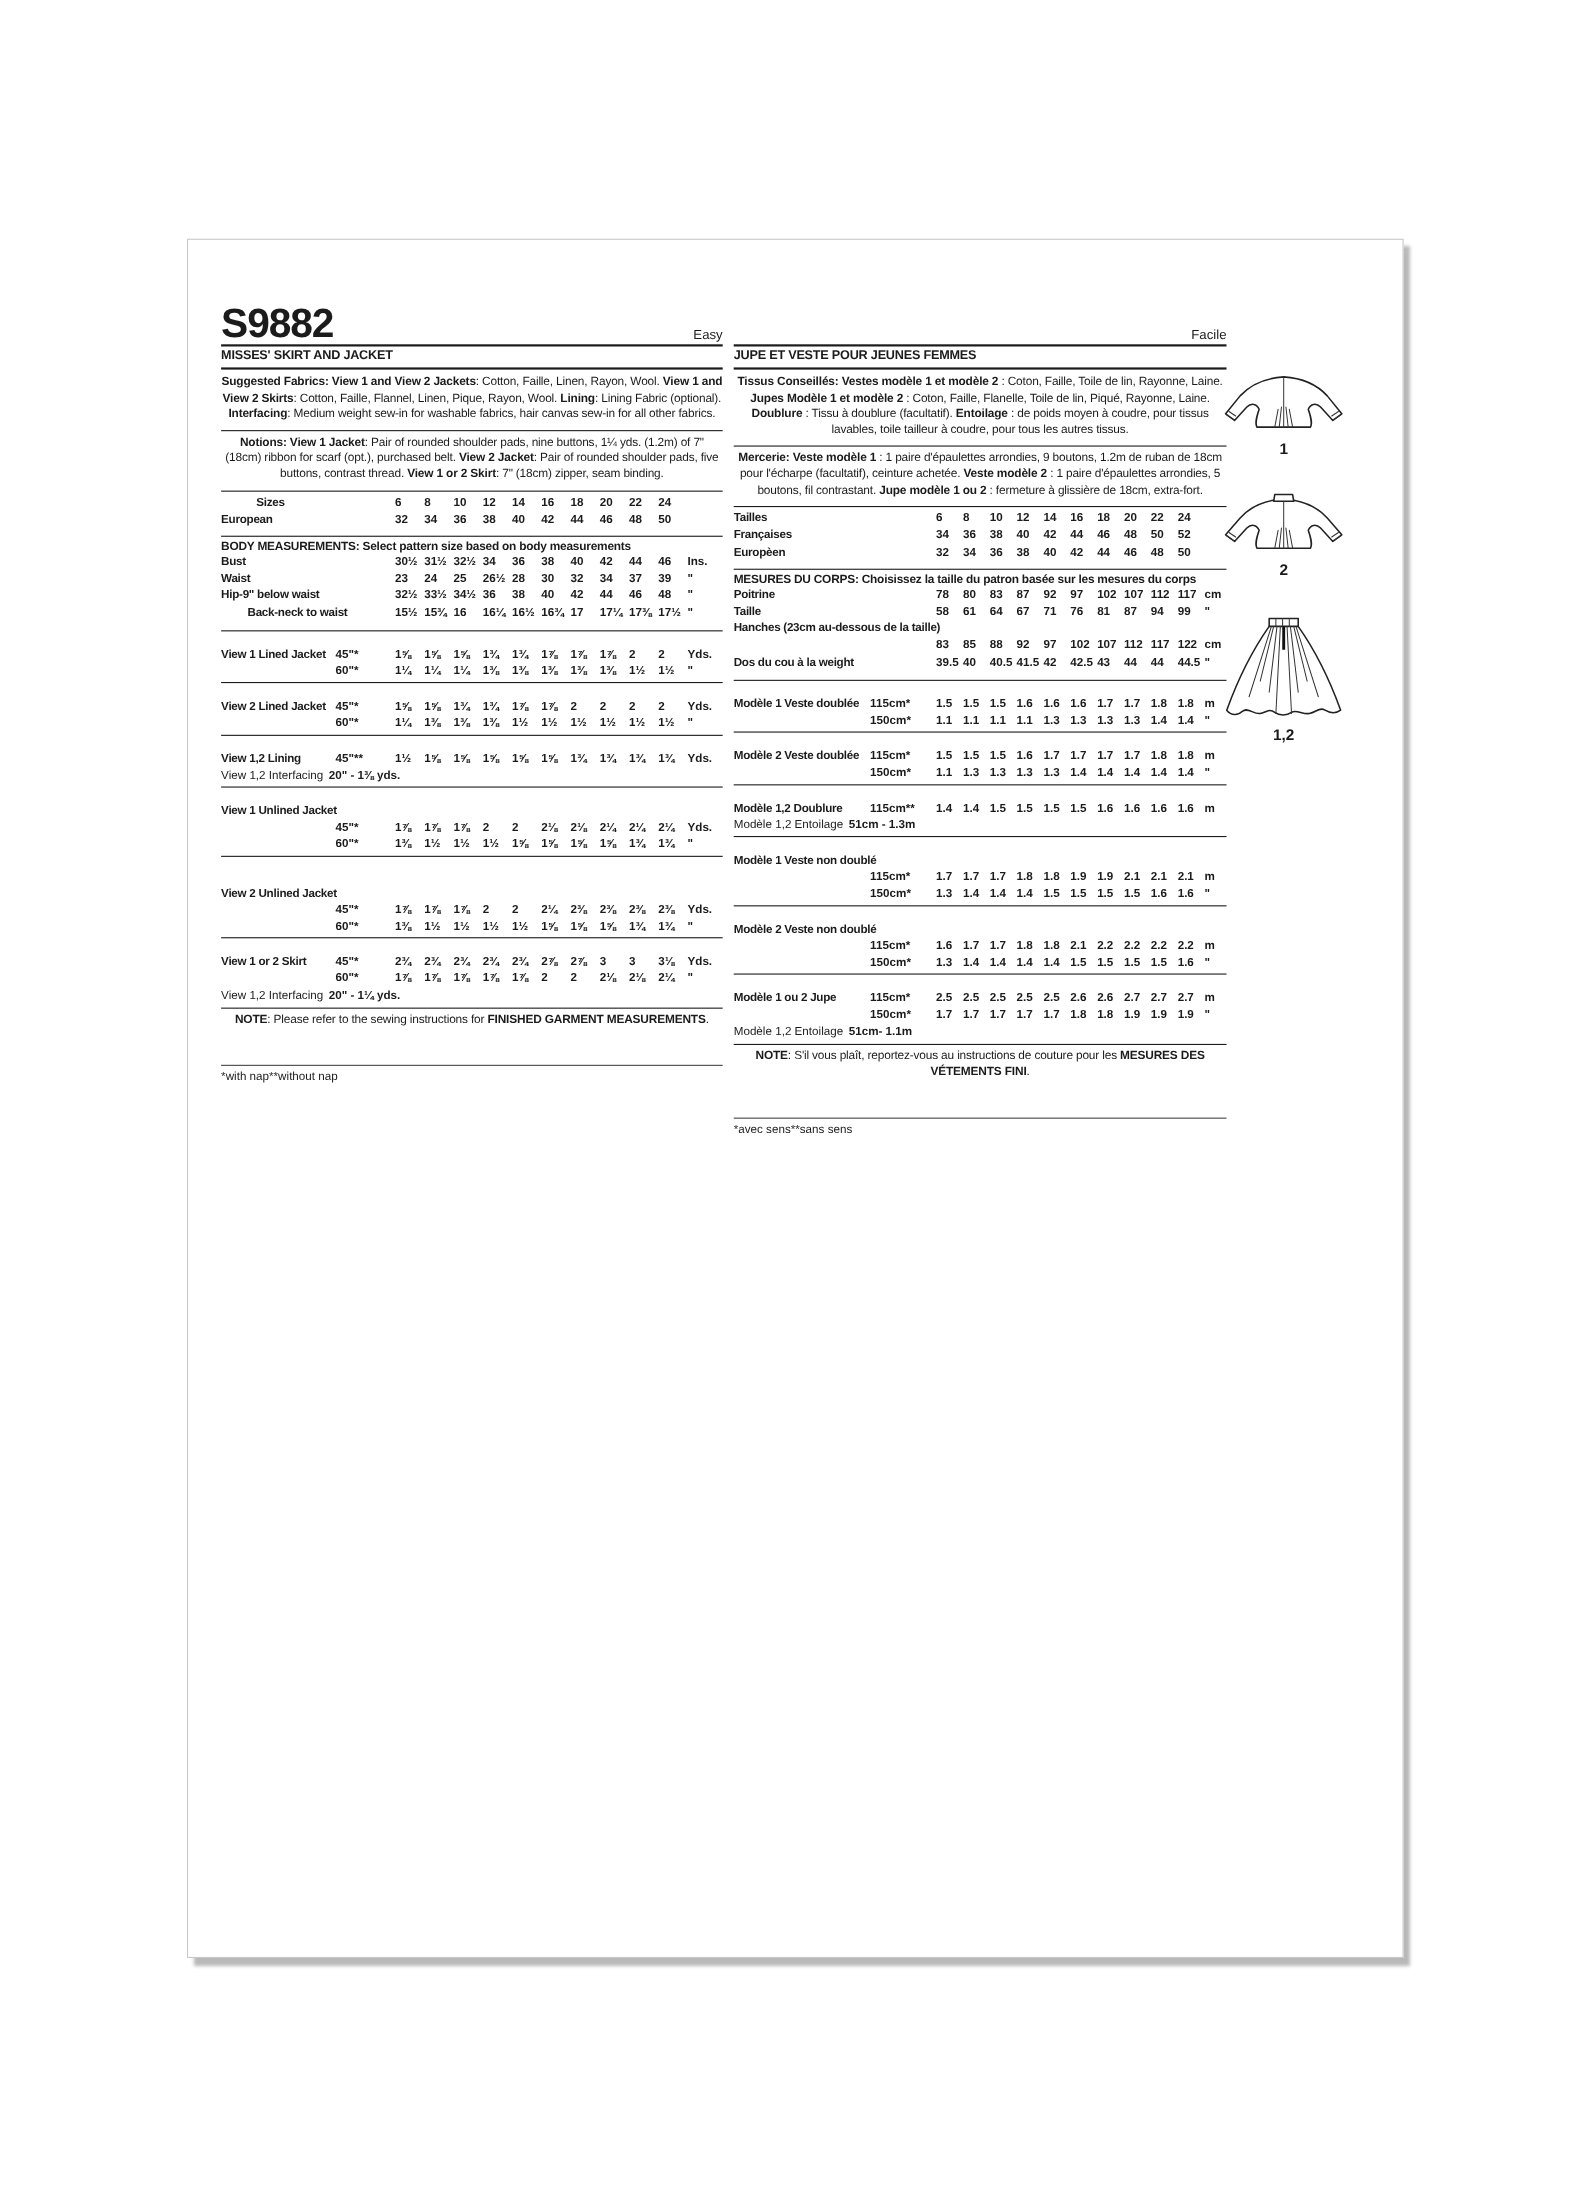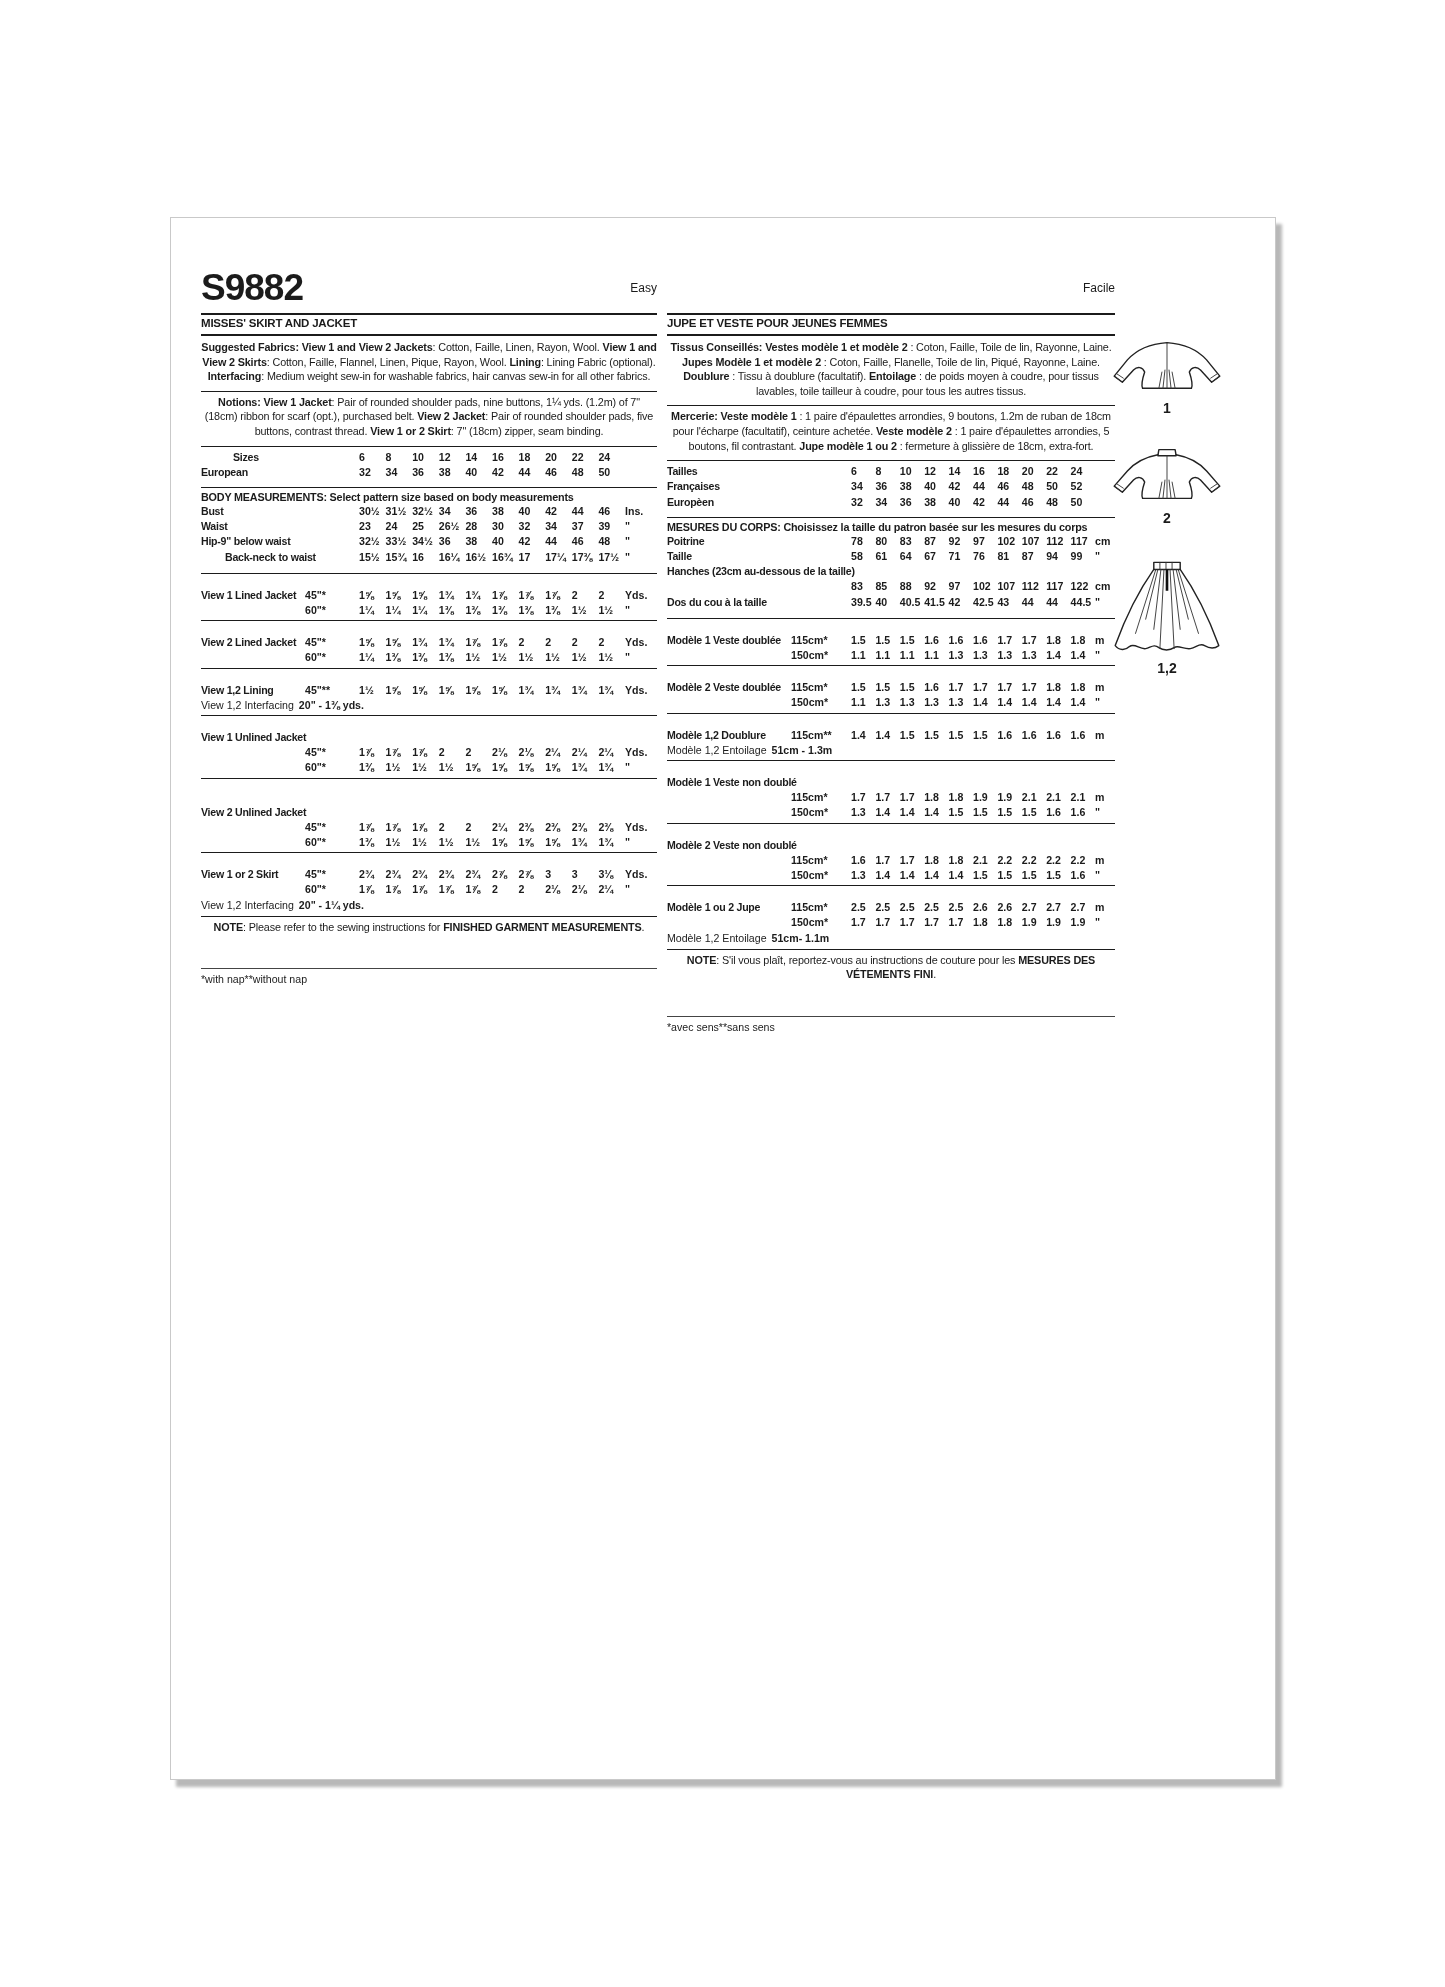--- a/index.html
+++ b/index.html
@@ -7,21 +7,21 @@
   .sheet{
     position:absolute;left:170px;top:217px;width:1106px;height:1563px;
     background:#fff;border:1px solid #c9c9c9;
     box-shadow:6px 7px 3px rgba(0,0,0,0.28);
     box-sizing:border-box;
   }
   .content{position:relative;width:100%;height:100%;}
   .col{position:absolute;top:48px;}
   .col-en{left:30px;width:456px;}
   .col-fr{left:496px;width:448px;}
-  .hdr-row{display:flex;align-items:center;justify-content:space-between;height:44px;}
+  .hdr-row{display:flex;align-items:flex-end;justify-content:space-between;height:44px;}
   .code{font-size:37px;font-weight:bold;letter-spacing:-1px;line-height:0.9;}
   .difficulty{font-size:12px;font-weight:bold;font-weight:500;line-height:1;}
   .rule2{border-top:2.2px solid #1b1b1b;margin-top:3px;}
   .title{font-size:11.5px;font-weight:bold;padding:2px 0 2px 0;letter-spacing:-0.2px;}
   .para{font-size:10.8px;line-height:14.6px;letter-spacing:-0.15px;margin-top:4px;text-align:center;}
   .para b{letter-spacing:-0.15px;}
   .sect{border-top:1.6px solid #1b1b1b;margin-top:7px;padding-top:3px;}
   .thead{font-size:10.8px;font-weight:bold;letter-spacing:-0.2px;margin-bottom:1px;}
   .tbl{font-size:10.6px;}
   .trow{display:grid;grid-template-columns:var(--lc) var(--wc) repeat(10,1fr) var(--uc);
@@ -441,21 +441,21 @@
               <span class="val">92</span>
               <span class="val">97</span>
               <span class="val">102</span>
               <span class="val">107</span>
               <span class="val">112</span>
               <span class="val">117</span>
               <span class="val">122</span>
               <span class="unit">cm</span>
             </div>
             <div class="trow">
-              <span class="lbl" style="grid-column: 1 / 3;">Dos du cou à la taille</span>
+              <span class="lbl" style="grid-column: 1 / 3;">Dos du cou à la weight</span>
               <span class="val">39.5</span>
               <span class="val">40</span>
               <span class="val">40.5</span>
               <span class="val">41.5</span>
               <span class="val">42</span>
               <span class="val">42.5</span>
               <span class="val">43</span>
               <span class="val">44</span>
               <span class="val">44</span>
               <span class="val">44.5</span>

